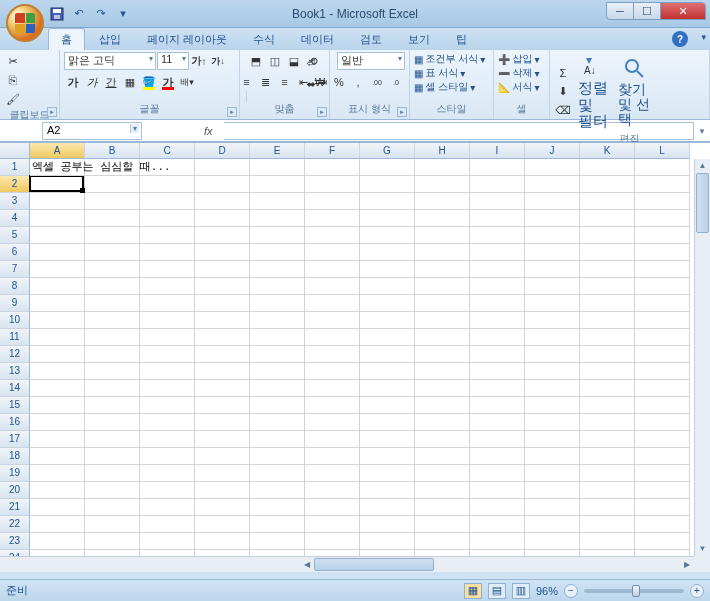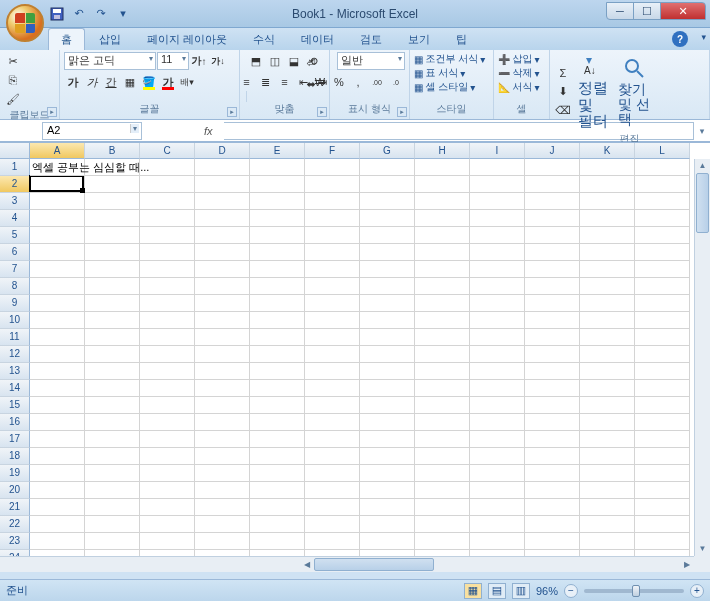--- a/index.html
+++ b/index.html
@@ -55,21 +55,21 @@
 .corner { position:absolute; left:0; top:0; width:30px; height:16px; background:linear-gradient(#f0f4f8,#d8e4f0); border-right:1px solid #9bb8d8; border-bottom:1px solid #9bb8d8;}
 .col-headers { position:absolute; left:30px; top:0; right:16px; height:16px; display:flex;}
 .col-h { width:55px; height:16px; background:linear-gradient(#f0f4f8,#d8e4f0); border-right:1px solid #c8d4e0; border-bottom:1px solid #9bb8d8; font-size:10px; text-align:center; line-height:15px; color:#23538f;}
 .col-h.sel { background:linear-gradient(#fce8b0,#f0c860);}
 .row-headers { position:absolute; left:0; top:16px; width:30px; bottom:16px;}
 .row-h { height:17px; background:linear-gradient(#f0f4f8,#d8e4f0); border-bottom:1px solid #c8d4e0; border-right:1px solid #9bb8d8; font-size:10px; text-align:center; line-height:16px; color:#23538f;}
 .row-h.sel { background:linear-gradient(#fce8b0,#f0c860);}
 .cells { position:absolute; left:30px; top:16px; right:16px; bottom:16px; }
 .cell-grid-row { display:flex; height:17px; }
 .cell { width:55px; height:17px; border-right:1px solid #d4d4d4; border-bottom:1px solid #d4d4d4; font-size:11px; padding:0 2px; line-height:16px; white-space:nowrap; overflow:visible;}
-.cell.a1 { position:relative; z-index:1; }
+.cell.a1 { position:relative; z-index:1;font-family:Liberation Mono, monospace; }
 .active-cell { position:absolute; border:2px solid #000; pointer-events:none; }
 .active-cell::after { content:""; position:absolute; right:-3px; bottom:-3px; width:5px; height:5px; background:#000;}
 .vscroll { position:absolute; right:0; top:16px; width:16px; bottom:16px; background:#e8eef4; border-left:1px solid #c0d0e0;}
 .vscroll .thumb { position:absolute; left:1px; right:1px; top:14px; height:60px; background:linear-gradient(90deg,#d0e0f0,#b8d0e8); border:1px solid #90b0d0; border-radius:2px;}
 .vscroll .arr { height:14px; text-align:center; font-size:8px; color:#5a7a9a; line-height:13px;}
 .vscroll .arr.dn{position:absolute;bottom:0;left:0;right:0;}
 .hscroll { position:absolute; left:0; right:16px; bottom:0; height:16px; background:#e8eef4; border-top:1px solid #c0d0e0; display:flex;}
 .sheet-tabs-area { width:300px; display:flex; align-items:center; gap:0;}
 .htrack { flex:1; position:relative;}
 .htrack .thumb { position:absolute; top:1px; bottom:1px; left:14px; width:120px; background:linear-gradient(#d0e0f0,#b8d0e8); border:1px solid #90b0d0; border-radius:2px;}

